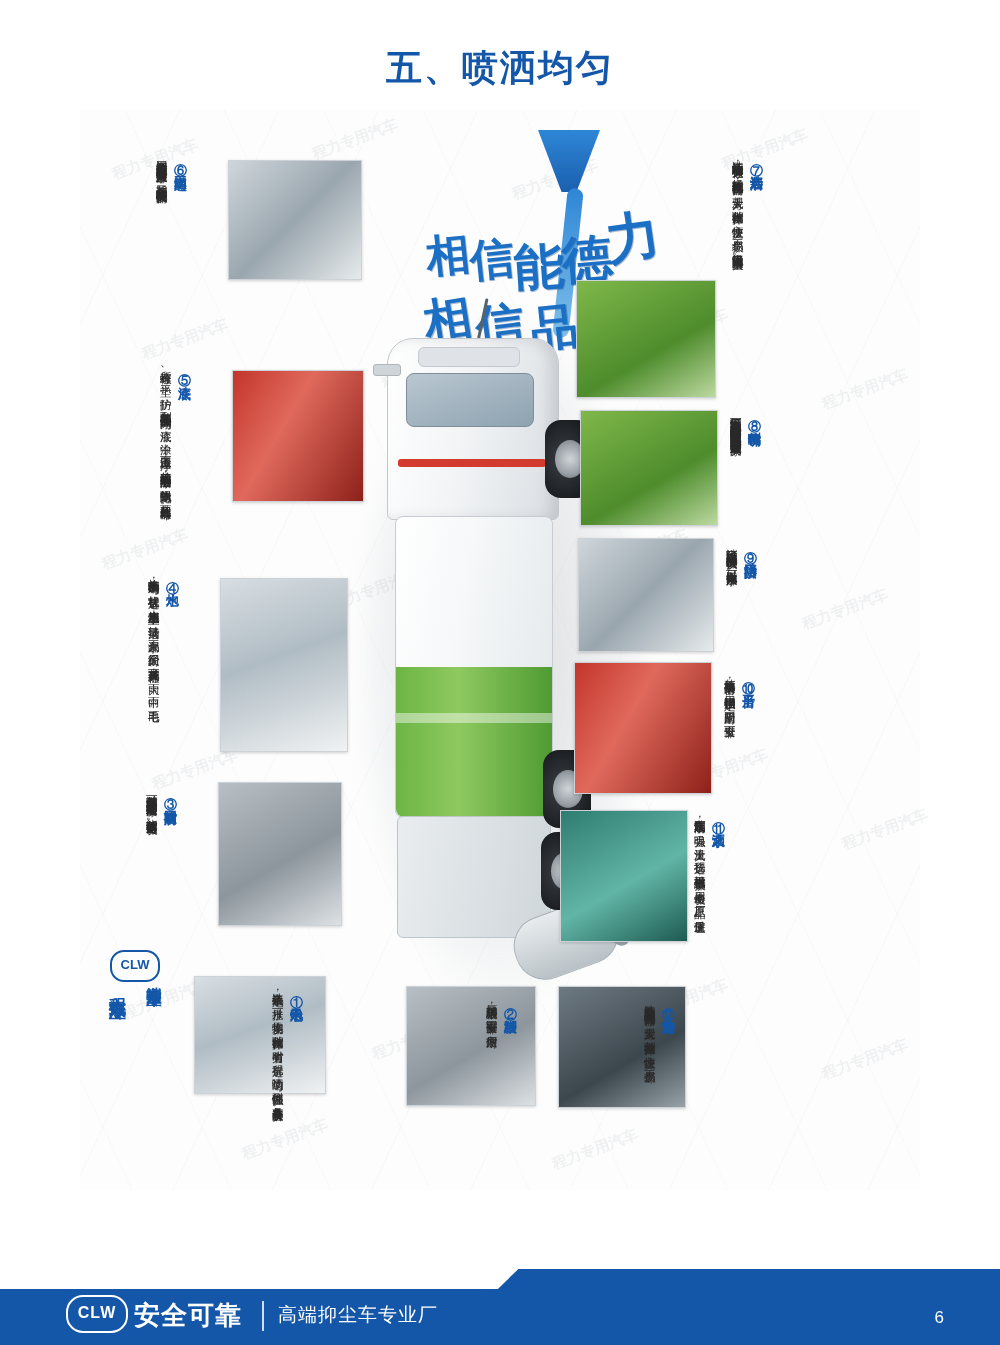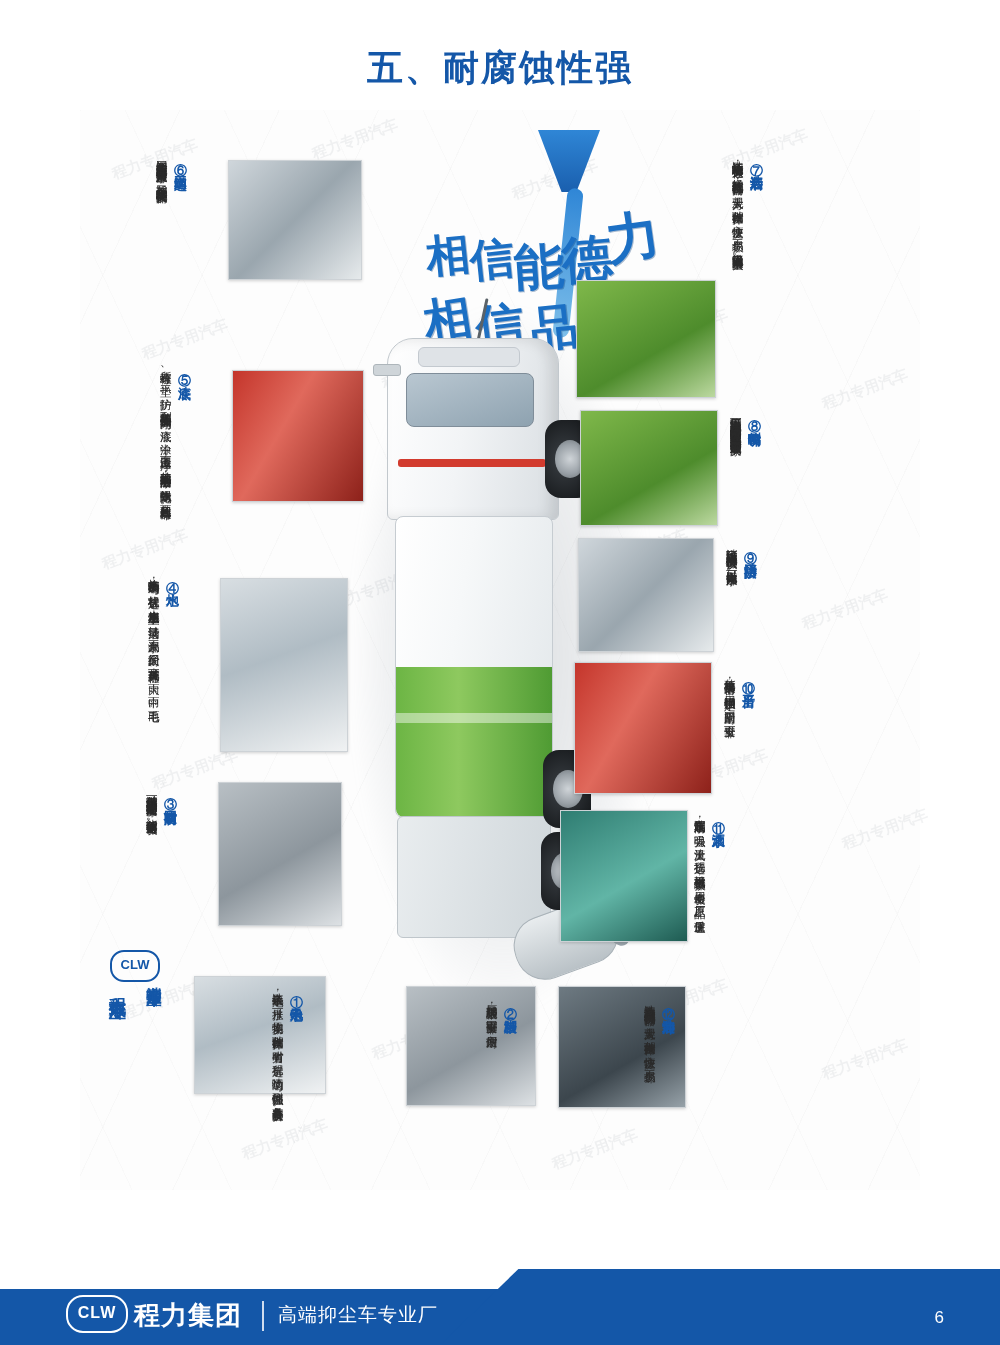--- a/index.html
+++ b/index.html
@@ -406,21 +406,21 @@
     text-orientation: upright;
     color: #1457a8;
     font-weight: bold;
     font-size: 15px;
     letter-spacing: 1px;
   }
 </style>
 </head>
 <body>
 
-<div class="page-title">五、耐腐蚀性强</div>
+<div class="page-title">五、喷洒均匀</div>
 
 <div class="artwork">
 
   <div class="wm" style="left:30px;  top:40px;">程力专用汽车</div>
   <div class="wm" style="left:230px; top:20px;">程力专用汽车</div>
   <div class="wm" style="left:430px; top:60px;">程力专用汽车</div>
   <div class="wm" style="left:640px; top:30px;">程力专用汽车</div>
   <div class="wm" style="left:60px;  top:220px;">程力专用汽车</div>
   <div class="wm" style="left:300px; top:250px;">程力专用汽车</div>
   <div class="wm" style="left:560px; top:210px;">程力专用汽车</div>
@@ -576,17 +576,17 @@
     <div class="emblem-text2">高端抑尘车专业厂</div>
   </div>
 
 </div>
 
 <div class="footer">
   <div class="footer-bar"></div>
   <div class="footer-wedge-light"></div>
   <div class="footer-wedge"></div>
   <div class="clw-logo">CLW</div>
-  <div class="footer-brand">程力集团</div>
+  <div class="footer-brand">安全可靠</div>
   <div class="footer-div"></div>
   <div class="footer-sub">高端抑尘车专业厂</div>
   <div class="page-num">6</div>
 </div>
 
 </body></html>

